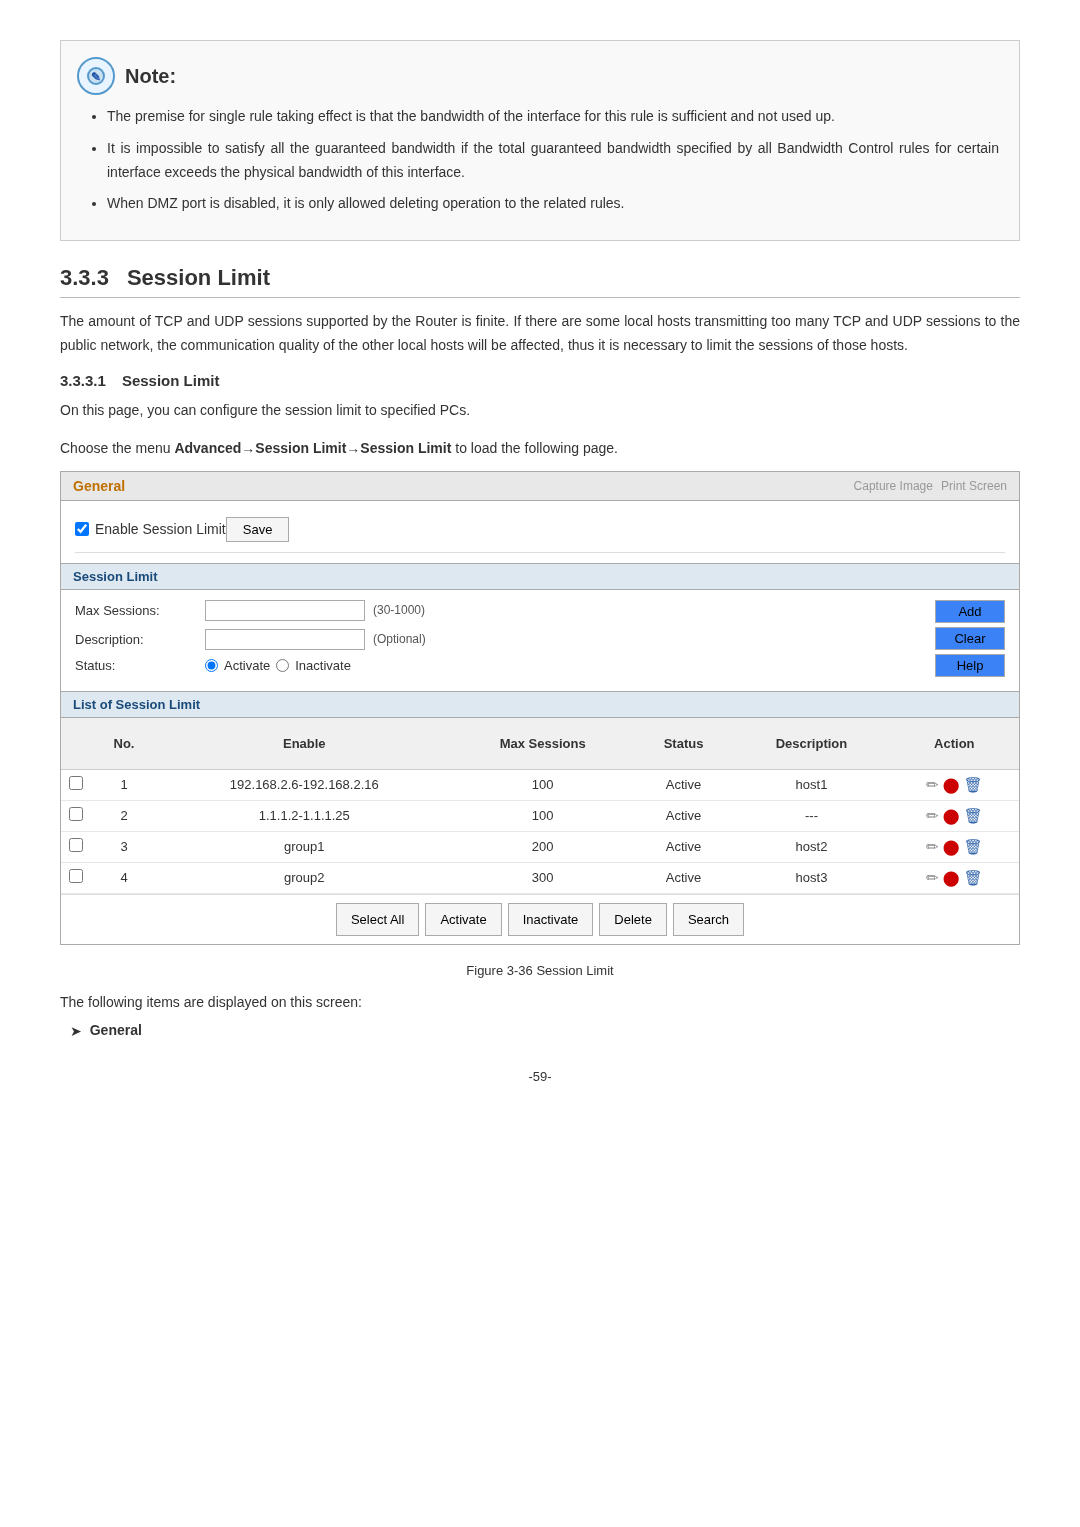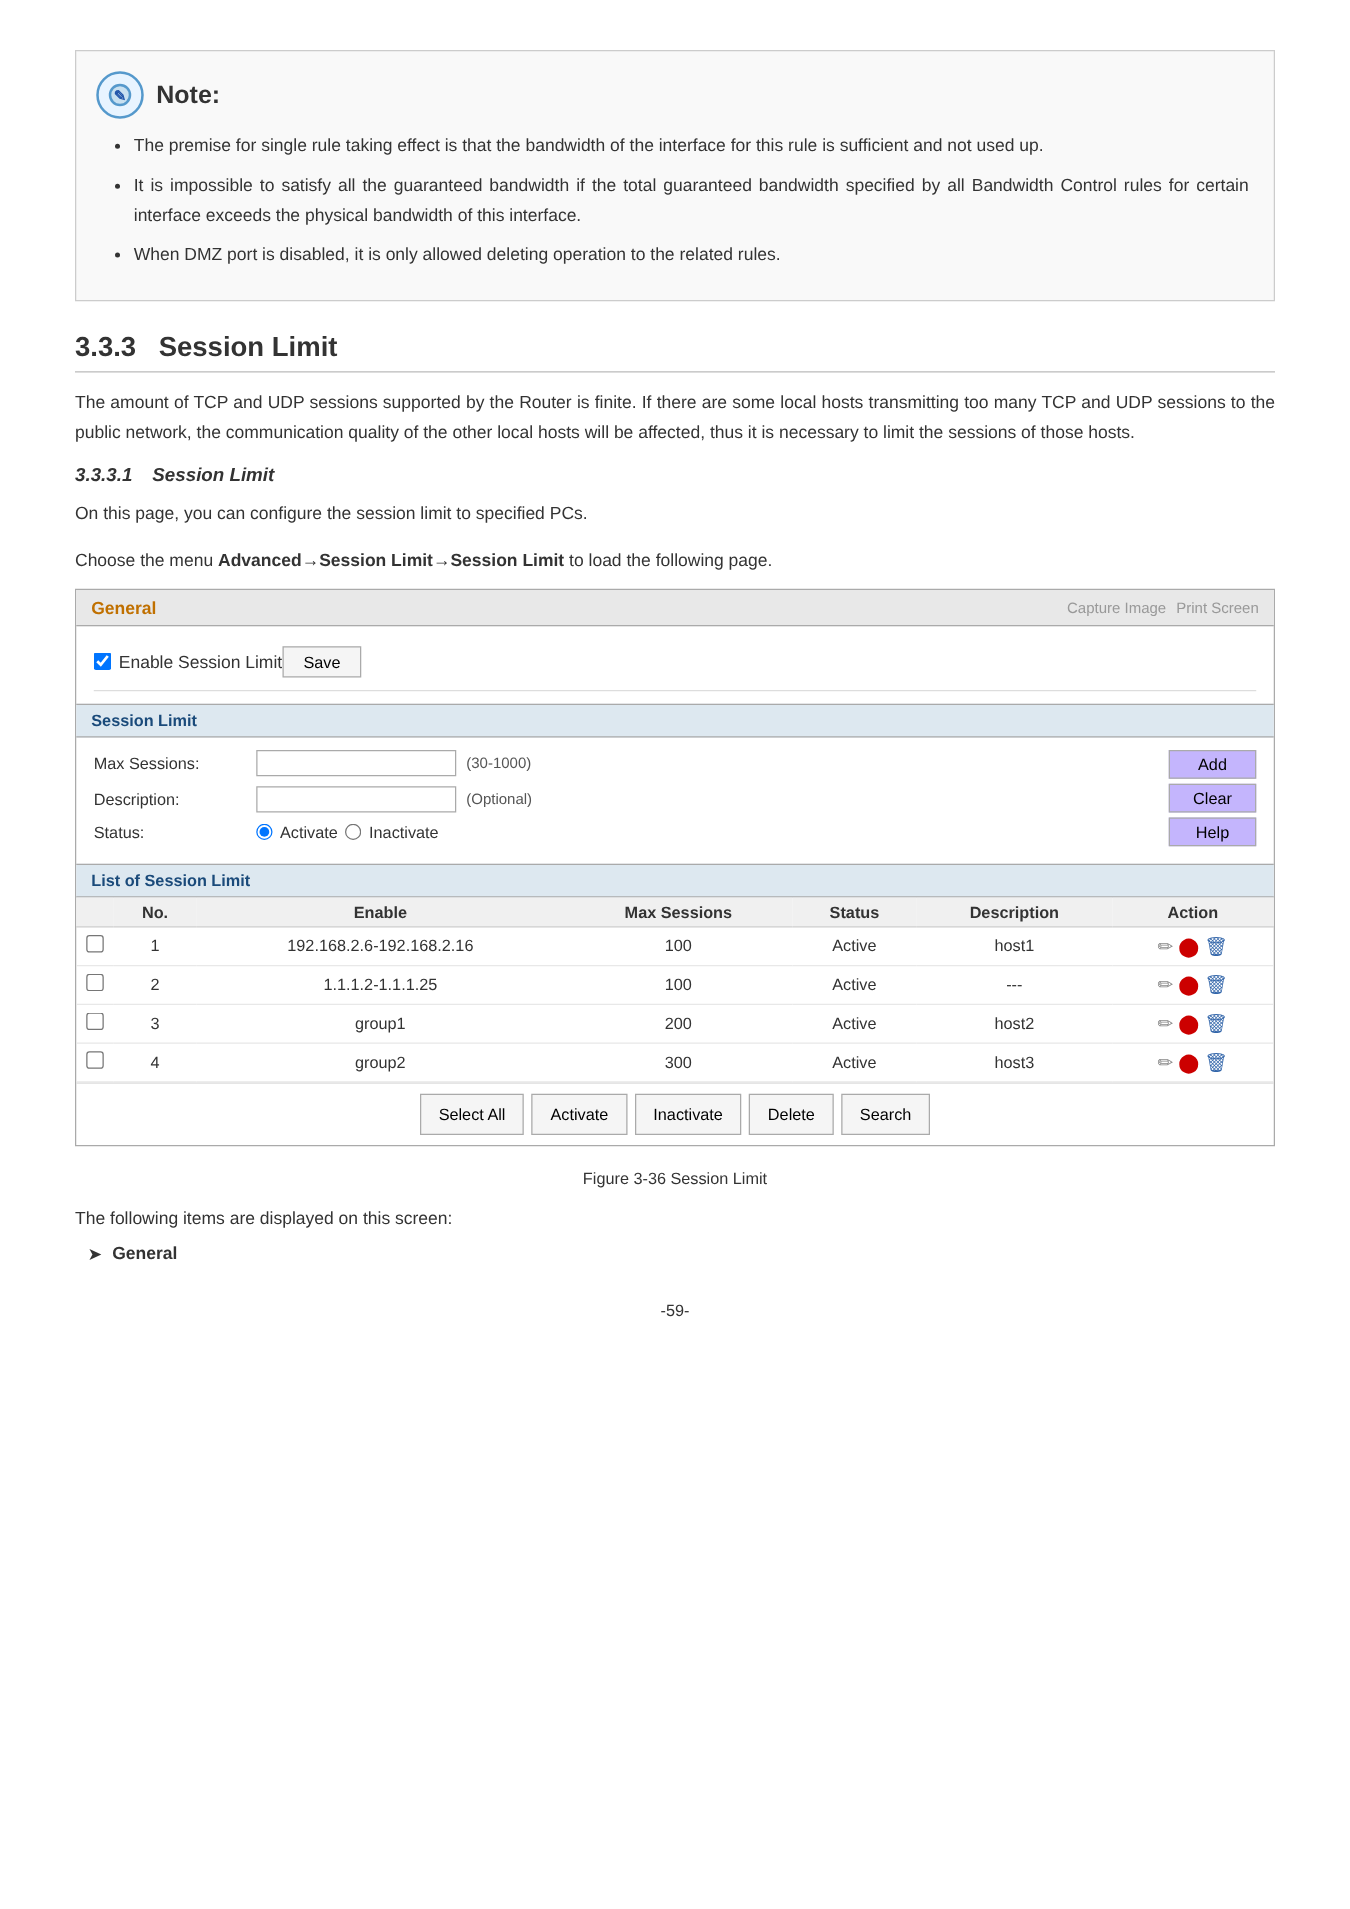--- a/index.html
+++ b/index.html
@@ -163,21 +163,21 @@
     .action-btns {
       display: flex;
       flex-direction: column;
       gap: 4px;
       padding: 10px 14px;
       justify-content: flex-start;
       align-items: flex-start;
       min-width: 80px;
     }
     .action-btn {
-      background: #c4b5fd;
+      background: #3b82f6;
       border: 1px solid #aaa;
       padding: 3px 14px;
       cursor: pointer;
       font-size: 13px;
       width: 70px;
       text-align: center;
     }
     
     .list-header {
       background: #dde8f0;
@@ -189,21 +189,21 @@
       border-top: 1px solid #aaa;
     }
     .data-table {
       width: 100%;
       border-collapse: collapse;
       font-size: 13px;
     }
     .data-table th {
       background: #f0f0f0;
       border-bottom: 1px solid #ccc;
-      padding: 4px 8px;
+      padding: 18px 8px;
       text-align: center;
       font-weight: bold;
       color: #333;
     }
     .data-table td {
       border-bottom: 1px solid #e8e8e8;
       padding: 6px 8px;
       text-align: center;
       color: #333;
     }
@@ -302,21 +302,21 @@
   </ul>
 </div>
 
 <div style="display:flex; align-items:baseline; gap:8px; margin-bottom:12px; border-bottom:1px solid #bbb; padding-bottom:6px;">
   <span class="section-number" style="font-size:22px; font-weight:bold;">3.3.3</span>
   <span style="font-size:22px; font-weight:bold;">Session Limit</span>
 </div>
 
 <p class="body-text">The amount of TCP and UDP sessions supported by the Router is finite. If there are some local hosts transmitting too many TCP and UDP sessions to the public network, the communication quality of the other local hosts will be affected, thus it is necessary to limit the sessions of those hosts.</p>
 
-<div style="display:flex; align-items:baseline; gap:8px; margin-bottom:10px; margin-top:14px;font-style:italic;">
+<div style="display:flex; align-items:baseline; gap:8px; margin-bottom:10px; margin-top:14px;">
   <span class="subsection-number" style="font-size:15px; font-weight:bold;">3.3.3.1</span>
   <span style="font-size:15px; font-weight:bold;">Session Limit</span>
 </div>
 
 <p class="body-text">On this page, you can configure the session limit to specified PCs.</p>
 
 <p class="menu-instruction">
   Choose the menu <strong>Advanced→Session Limit→Session Limit</strong> to load the following page.
 </p>
 

